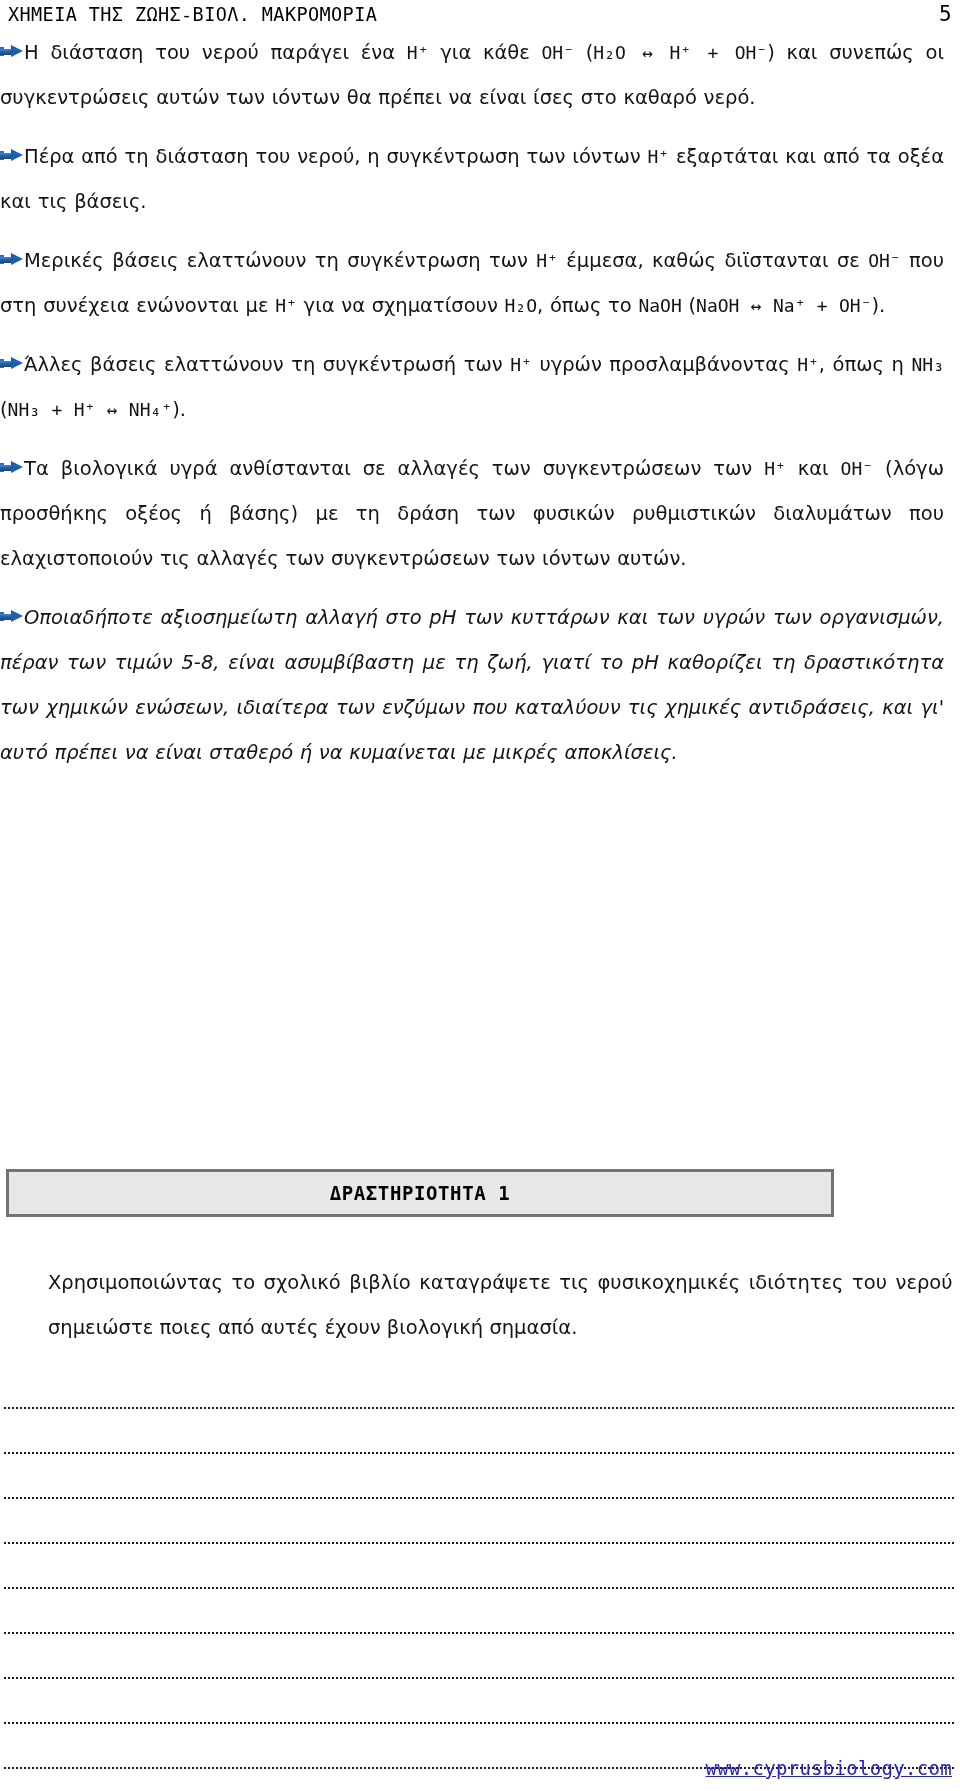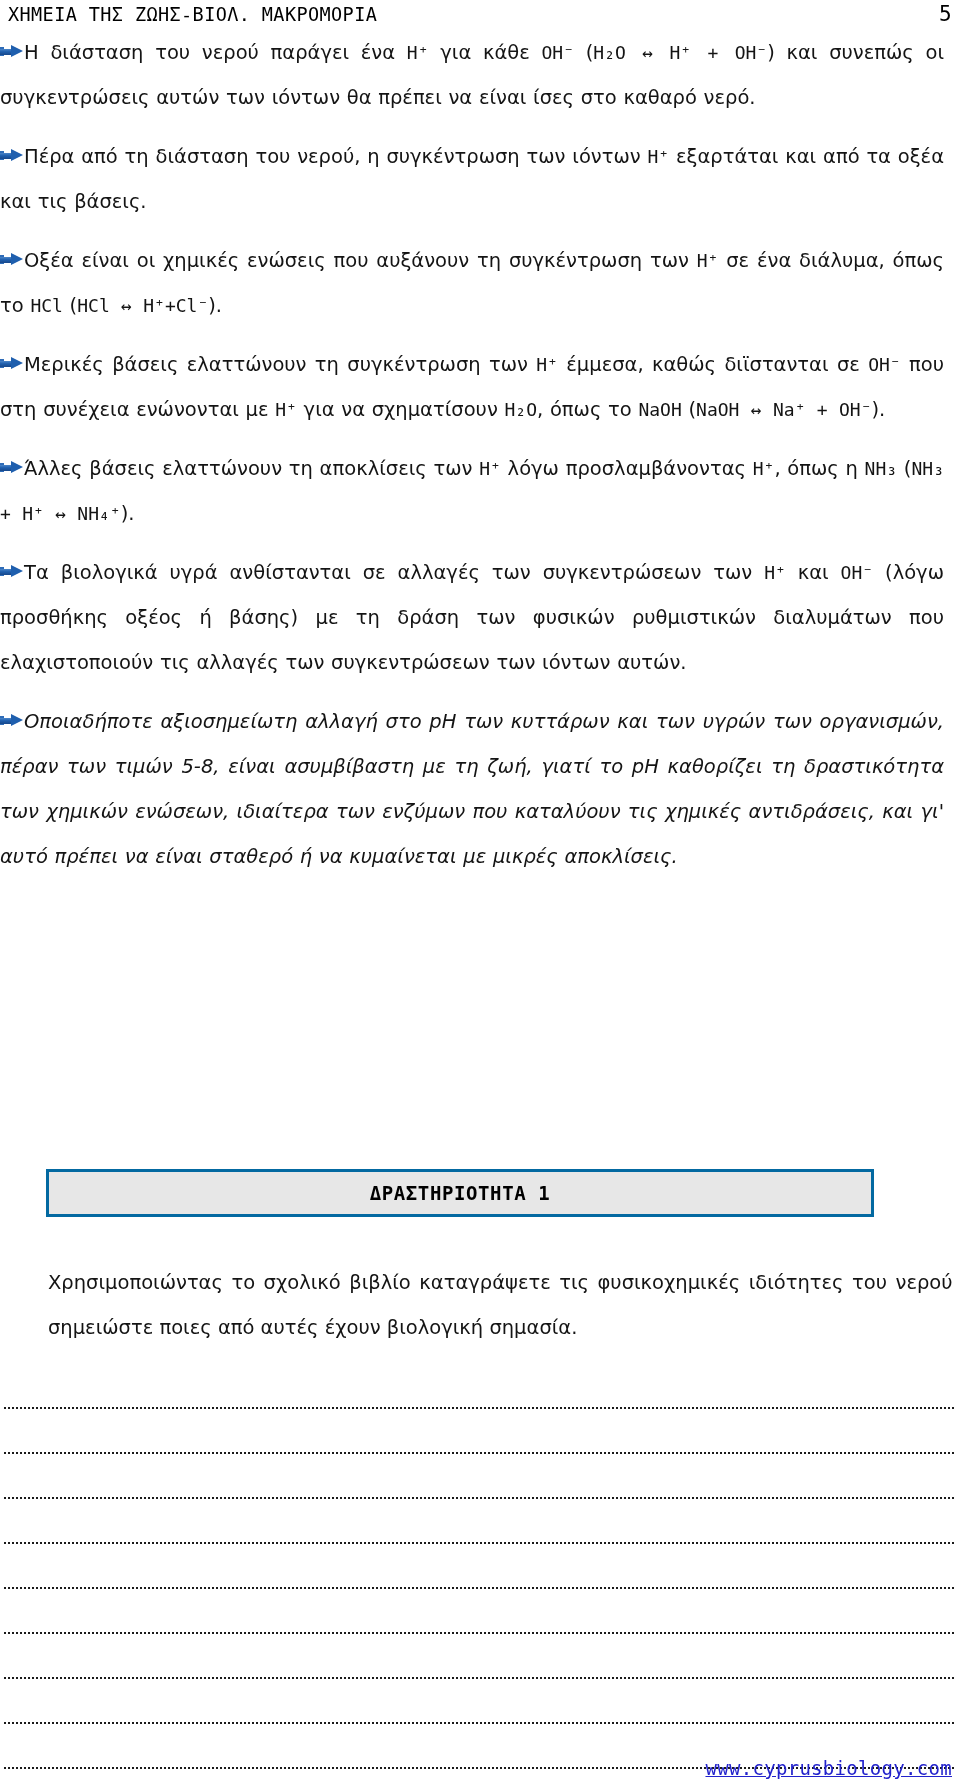--- a/index.html
+++ b/index.html
@@ -108,26 +108,25 @@
   }
 
   
   .activity-box {
     position: absolute;
     left: 6px;
     top: 1169px;
     width: 828px;
     height: 48px;
     background: #e7e7e7;
-    border: 3px solid #0369a1;
+    border: 3px solid #737373;
     box-sizing: border-box;
     display: flex;
     align-items: center;
     justify-content: center;
-    margin-left: 40px;
   }
   .activity-title {
     font-family: "DejaVu Sans Mono", monospace;
     font-weight: bold;
     font-size: 19px;
     letter-spacing: 0.6px;
     color: #000000;
     white-space: nowrap;
   }
 
@@ -195,31 +194,28 @@
   <div class="content">
 
     <p class="para">
       <span class="arrow-bullet"><span class="tail"></span><span class="shaft"></span><span class="head"></span></span><span>Η διάσταση του νερού παράγει ένα </span><span class="chem">H⁺</span><span> για κάθε </span><span class="chem">OH⁻</span><span> (</span><span class="chem">H₂O ↔ H⁺ + OH⁻</span><span>) και συνεπώς οι συγκεντρώσεις αυτών των ιόντων θα πρέπει να είναι ίσες στο καθαρό νερό.</span>
     </p>
 
     <p class="para">
       <span class="arrow-bullet"><span class="tail"></span><span class="shaft"></span><span class="head"></span></span><span>Πέρα από τη διάσταση του νερού, η συγκέντρωση των ιόντων </span><span class="chem">H⁺</span><span> εξαρτάται και από τα οξέα και τις βάσεις.</span>
     </p>
 
-    <p class="para">
-      <span class="arrow-bullet"><span class="tail"></span><span class="shaft"></span><span class="head"></span></span><span>Οξέα είναι οι χημικές ενώσεις που αυξάνουν τη συγκέντρωση των </span><span class="chem">H⁺</span><span> σε ένα διάλυμα, όπως το </span><span class="chem">HCl</span><span> (</span><span class="chem">HCl ↔ H⁺+Cl⁻</span><span>).</span>
-    </p>
 
 
     <p class="para">
       <span class="arrow-bullet"><span class="tail"></span><span class="shaft"></span><span class="head"></span></span><span>Μερικές βάσεις ελαττώνουν τη συγκέντρωση των </span><span class="chem">H⁺</span><span> έμμεσα, καθώς διϊστανται σε </span><span class="chem">OH⁻</span><span> που στη συνέχεια ενώνονται με </span><span class="chem">H⁺</span><span> για να σχηματίσουν </span><span class="chem">H₂O</span><span>, όπως το </span><span class="chem">NaOH</span><span> (</span><span class="chem">NaOH ↔ Na⁺ + OH⁻</span><span>).</span>
     </p>
 
     <p class="para">
-      <span class="arrow-bullet"><span class="tail"></span><span class="shaft"></span><span class="head"></span></span><span>Άλλες βάσεις ελαττώνουν τη αποκλίσεις των </span><span class="chem">H⁺</span><span> λόγω προσλαμβάνοντας </span><span class="chem">H⁺</span><span>, όπως η </span><span class="chem">NH₃</span><span> (</span><span class="chem">NH₃ + H⁺ ↔ NH₄⁺</span><span>).</span>
+      <span class="arrow-bullet"><span class="tail"></span><span class="shaft"></span><span class="head"></span></span><span>Άλλες βάσεις ελαττώνουν τη συγκέντρωσή των </span><span class="chem">H⁺</span><span> υγρών προσλαμβάνοντας </span><span class="chem">H⁺</span><span>, όπως η </span><span class="chem">NH₃</span><span> (</span><span class="chem">NH₃ + H⁺ ↔ NH₄⁺</span><span>).</span>
     </p>
 
     <p class="para">
       <span class="arrow-bullet"><span class="tail"></span><span class="shaft"></span><span class="head"></span></span><span>Τα βιολογικά υγρά ανθίστανται σε αλλαγές των συγκεντρώσεων των </span><span class="chem">H⁺</span><span> και </span><span class="chem">OH⁻</span><span> (λόγω προσθήκης οξέος ή βάσης) με τη δράση των φυσικών ρυθμιστικών διαλυμάτων που ελαχιστοποιούν τις αλλαγές των συγκεντρώσεων των ιόντων αυτών.</span>
     </p>
 
     <p class="para last">
       <span class="arrow-bullet"><span class="tail"></span><span class="shaft"></span><span class="head"></span></span><span>Οποιαδήποτε αξιοσημείωτη αλλαγή στο pH των κυττάρων και των υγρών των οργανισμών, πέραν των τιμών 5-8, είναι ασυμβίβαστη με τη ζωή, γιατί το pH καθορίζει τη δραστικότητα των χημικών ενώσεων, ιδιαίτερα των ενζύμων που καταλύουν τις χημικές αντιδράσεις, και γι' αυτό πρέπει να είναι σταθερό ή να κυμαίνεται με μικρές αποκλίσεις.</span>
     </p>
 

